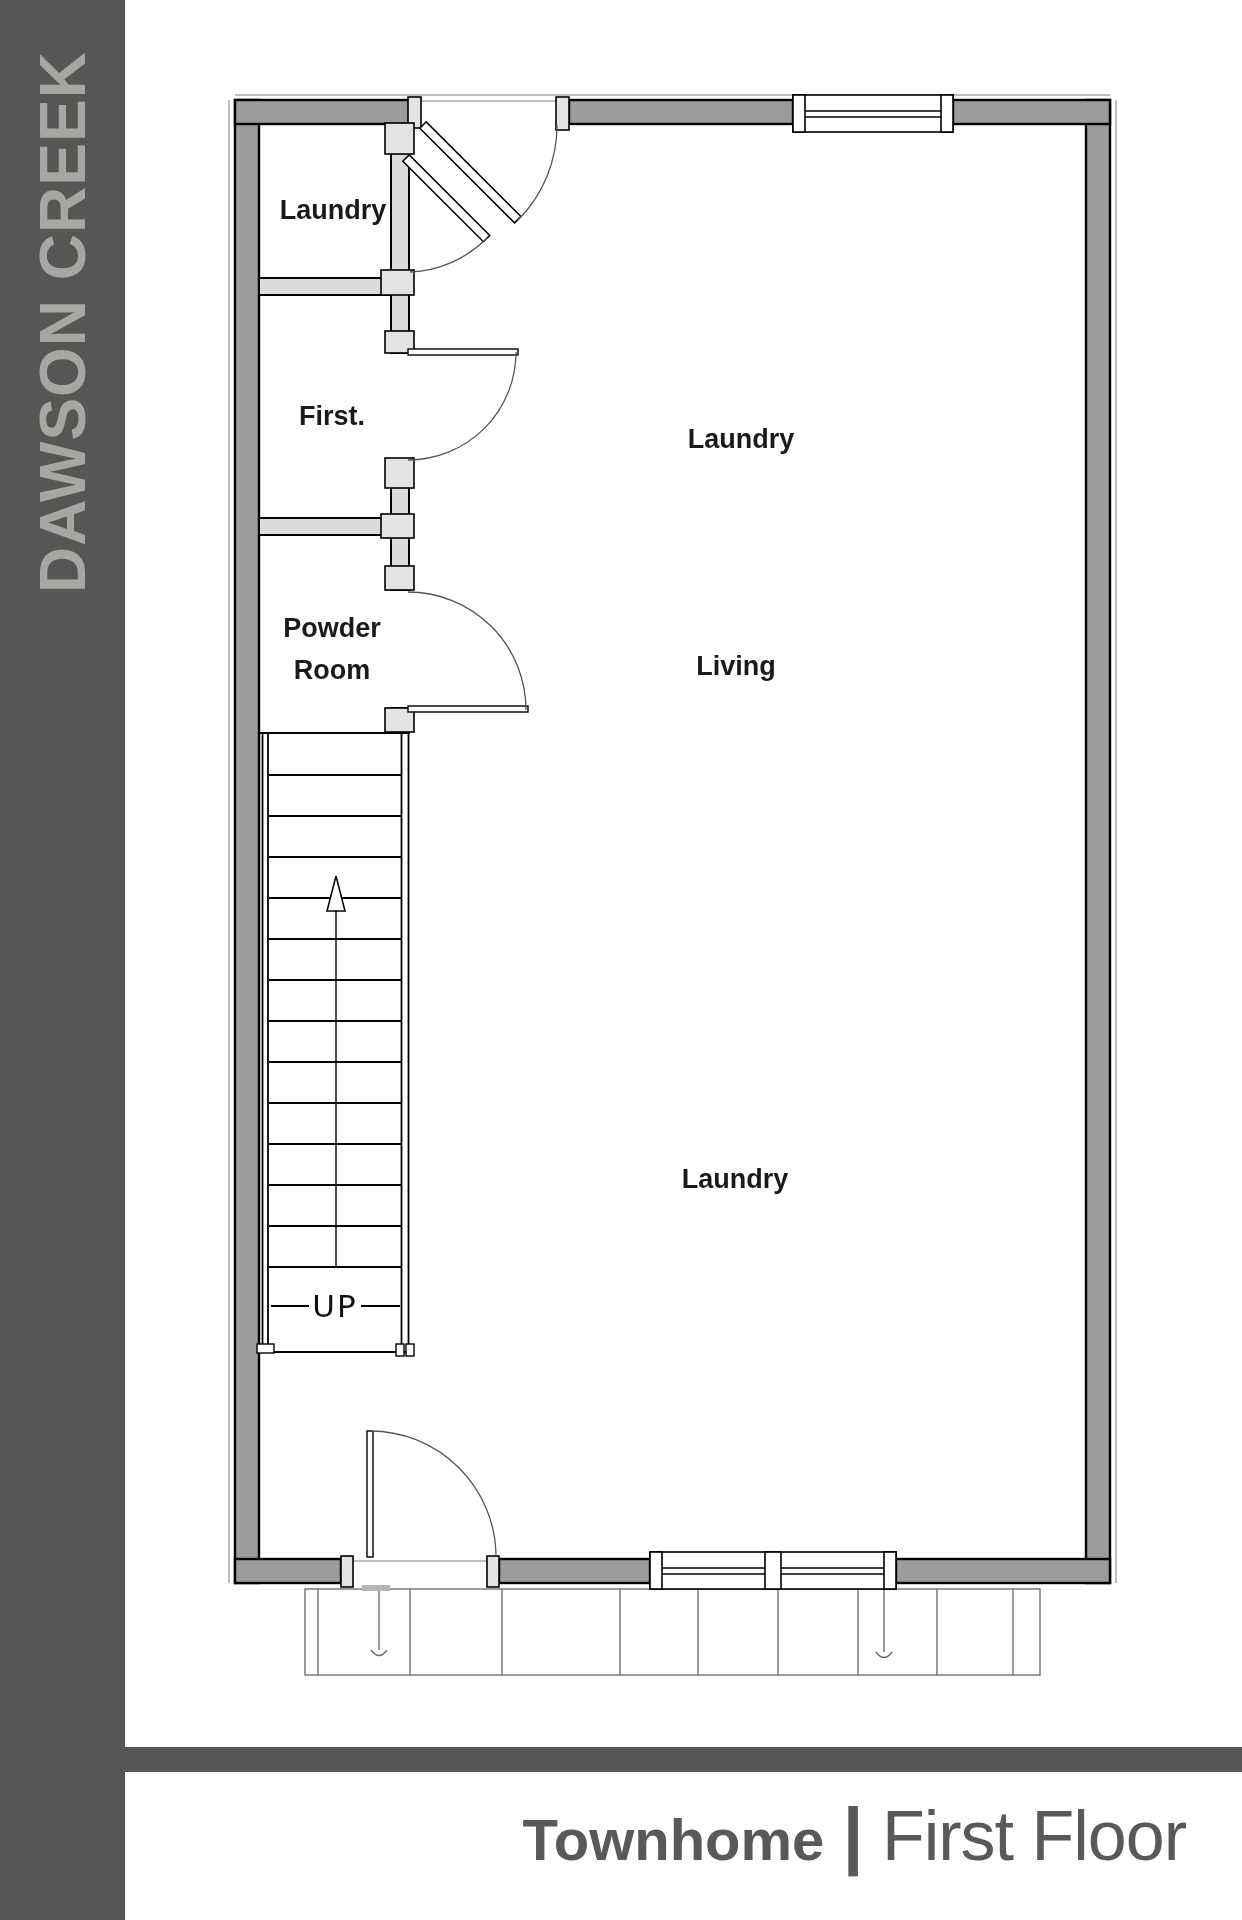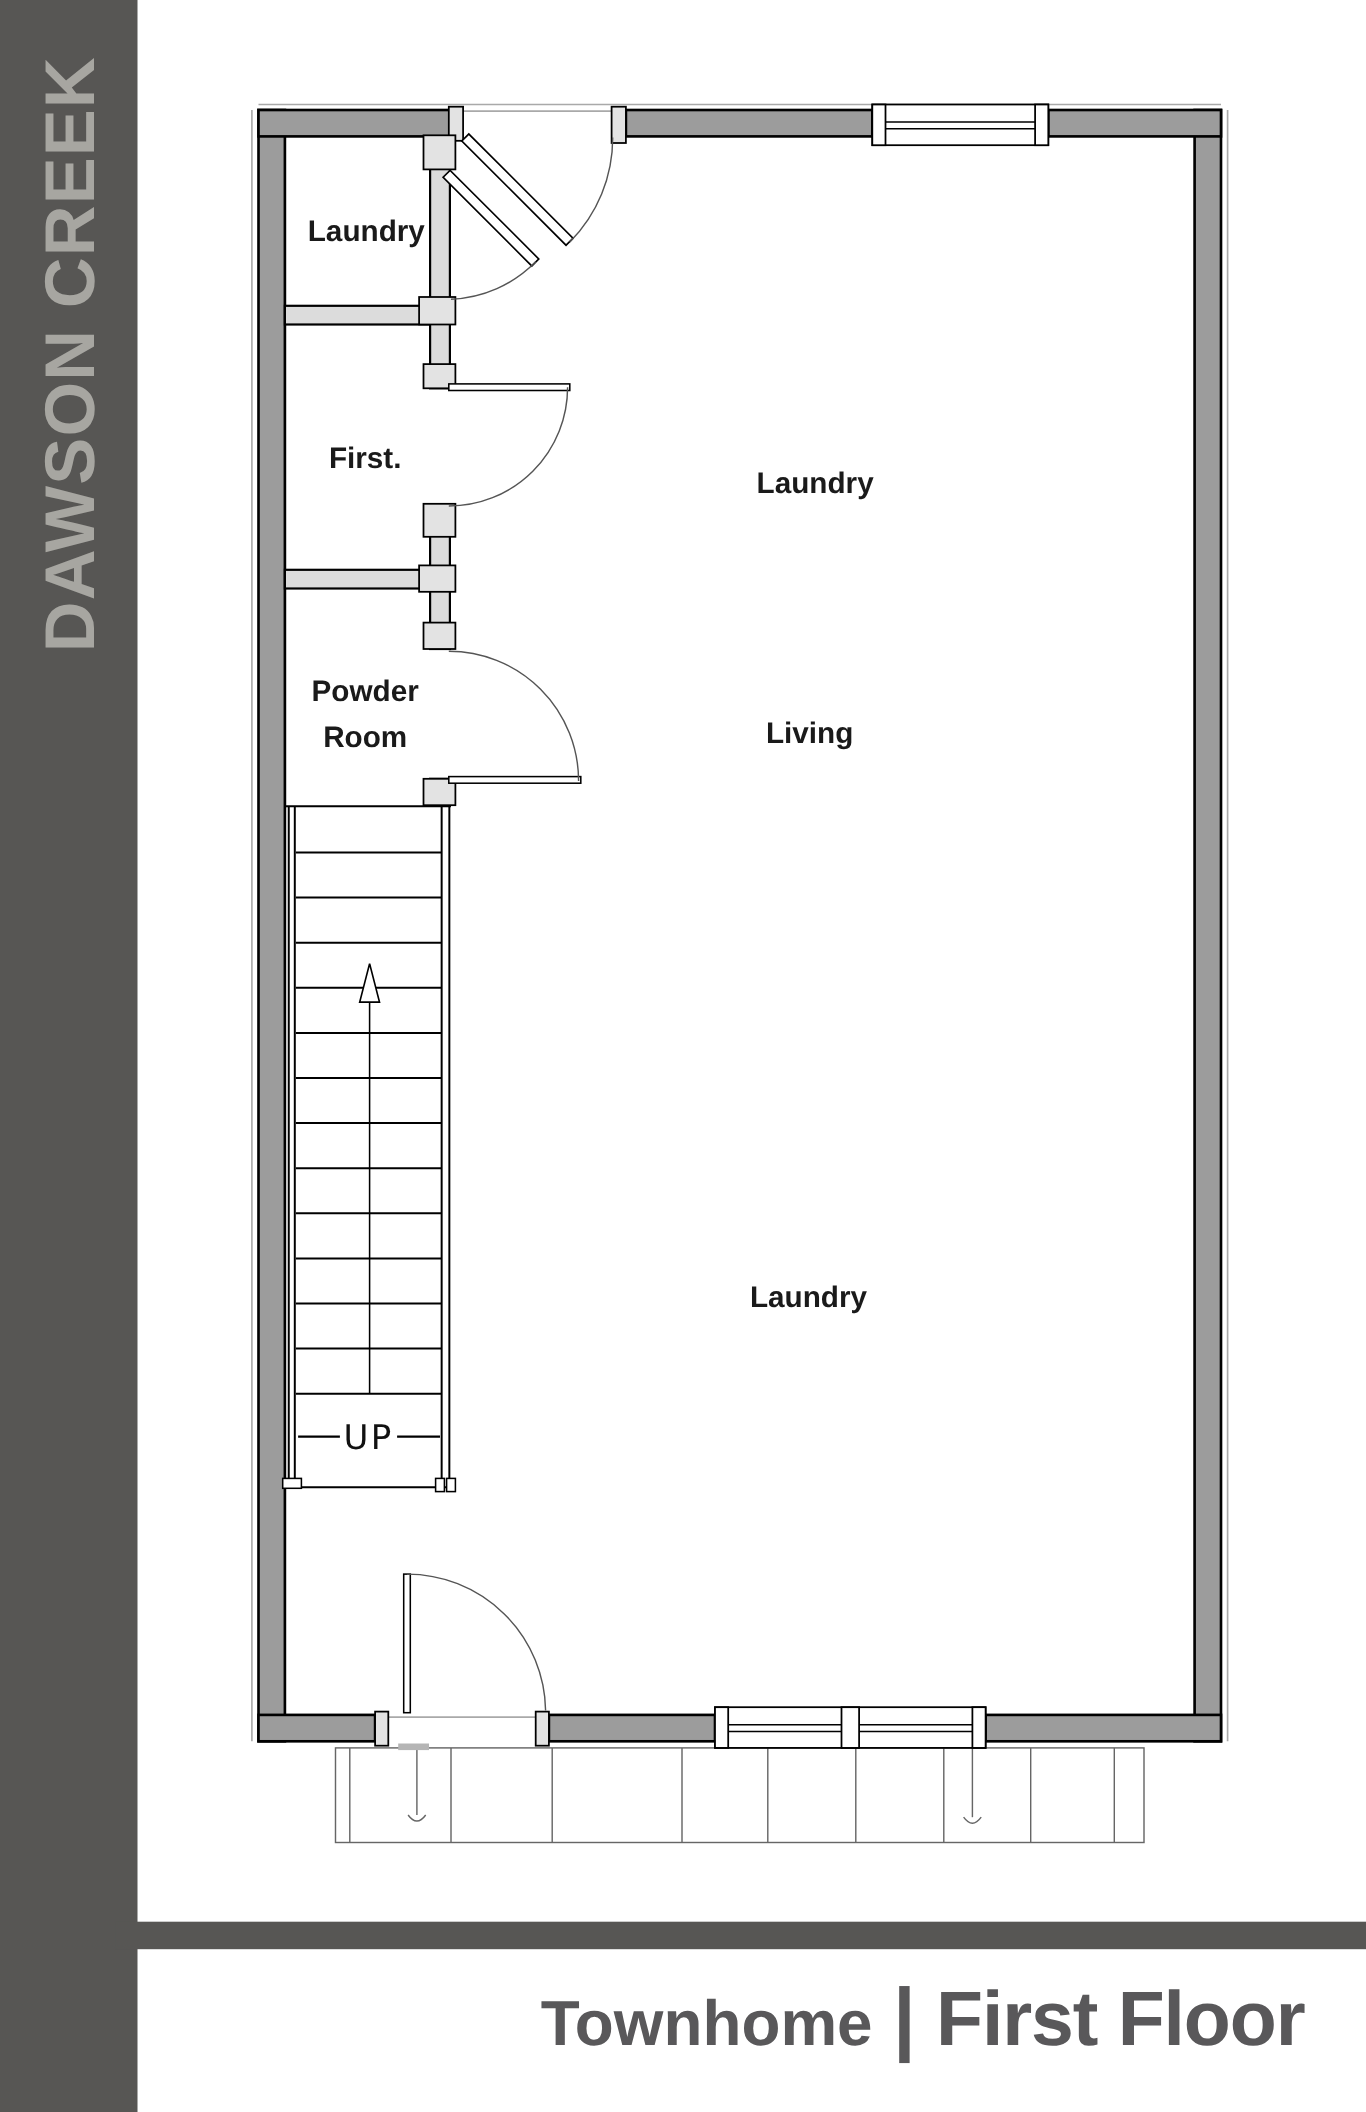--- a/index.html
+++ b/index.html
@@ -20,21 +20,21 @@
   .room-label{position:absolute;transform:translate(-50%,-50%);
        font-weight:bold;font-size:27px;color:#1a1a1a;text-align:center;
        white-space:pre-line;line-height:1.55;}
 
   
   .footer-bar{position:absolute;left:105px;top:1747px;width:1137px;height:25px;background:#575654;}
   .footer-title{position:absolute;left:0;top:1834px;width:1186px;text-align:right;
        transform:translateY(-50%);color:#59585a;white-space:nowrap;}
   .footer-title .bold-part{font-weight:bold;font-size:58px;}
   .footer-title .sep{font-weight:bold;font-size:74px;padding:0 14px;}
-  .footer-title .light-part{font-weight:700;font-size:70px;letter-spacing:-1px;}
+  .footer-title .light-part{font-weight:400;font-size:70px;letter-spacing:-1px;}
 </style>
 </head>
 <body>
 
 <div class="sidebar">
   <div class="sidebar-title">DAWSON CREEK</div>
 </div>
 
 <svg class="plan-svg" viewBox="0 0 1242 1920">
 

